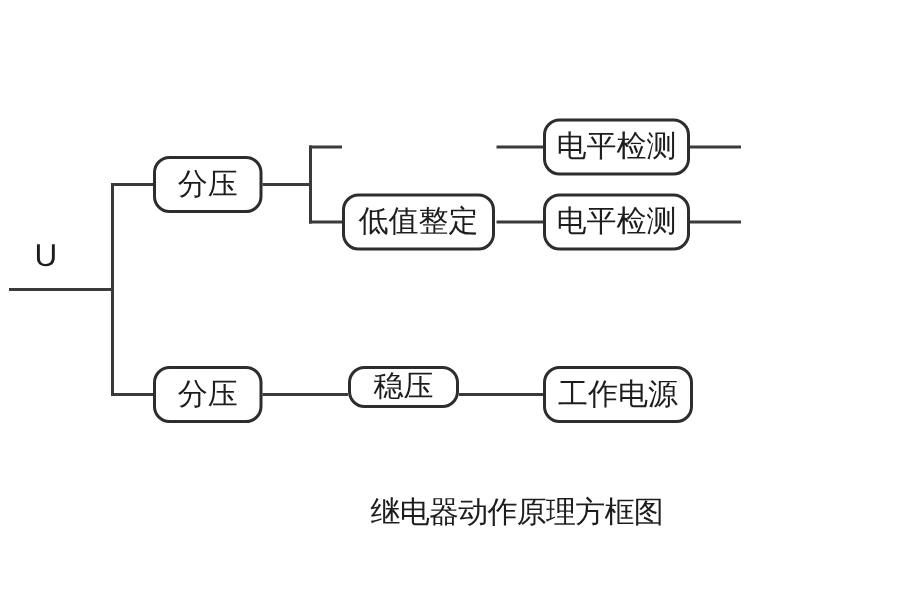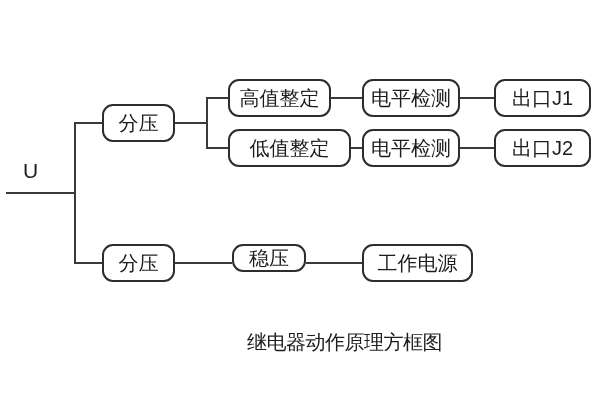--- a/index.html
+++ b/index.html
@@ -63,26 +63,26 @@
     letter-spacing: -0.5px;
     line-height: 1.1;
     white-space: nowrap;
     margin-top: 21px;
   }
   
   .n-divider-top     { left:102px; top:104px; width:73px;  height:38px; }
   .n-high-set        { left:228px; top:79px;  width:103px; height:38px; }
   .n-level-detect-1  { left:362px; top:79px;  width:98px;  height:38px; }
   .n-out-j1          { left:494px; top:79px;  width:97px;  height:38px; }
-  .n-low-set         { left:228px; top:129px; width:123px; height:38px; }
+  .n-low-set         { left:228px; top:129px; width:102px; height:38px; }
   .n-level-detect-2  { left:362px; top:129px; width:98px;  height:38px; }
   .n-out-j2          { left:494px; top:129px; width:97px;  height:38px; }
   .n-divider-bottom  { left:102px; top:244px; width:73px;  height:38px; }
   .n-regulator       { left:232px; top:244px; width:74px;  height:28px; }
-  .n-power           { left:362px; top:244px; width:111px; height:38px; }
+  .n-power           { left:362px; top:244px; width:100px; height:38px; }
   
   .l-input           { left:6px;   top:192px; width:69px; }
   .l-trunk           { left:74px;  top:122px; height:142px; }
   .l-stub-div-top    { left:74px;  top:122px; width:28px; }
   .l-stub-div-bottom { left:74px;  top:262px; width:28px; }
   .l-div-to-branch   { left:175px; top:122px; width:33px; }
   .l-branch          { left:206px; top:97px;  height:52px; }
   .l-stub-high       { left:206px; top:97px;  width:22px; }
   .l-stub-low        { left:206px; top:147px; width:22px; }
   .l-high-to-detect  { left:331px; top:97px;  width:31px; }
@@ -108,25 +108,22 @@
   <div class="hline l-stub-high"></div>
   <div class="hline l-stub-low"></div>
   <div class="hline l-high-to-detect"></div>
   <div class="hline l-detect-to-j1"></div>
   <div class="hline l-low-to-detect"></div>
   <div class="hline l-detect-to-j2"></div>
   <div class="hline l-div-to-reg"></div>
   <div class="hline l-reg-to-power"></div>
 
   <div class="node n-divider-top">分压</div>
-  <div class="node n-high-set">高值整定</div>
   <div class="node n-level-detect-1">电平检测</div>
-  <div class="node n-out-j1">出口J1</div>
   <div class="node n-low-set">低值整定</div>
   <div class="node n-level-detect-2">电平检测</div>
-  <div class="node n-out-j2">出口J2</div>
   <div class="node n-divider-bottom">分压</div>
   <div class="node n-regulator">稳压</div>
   <div class="node n-power">工作电源</div>
 
   <div class="caption">继电器动作原理方框图</div>
 
 </div>
 
 </body></html>

